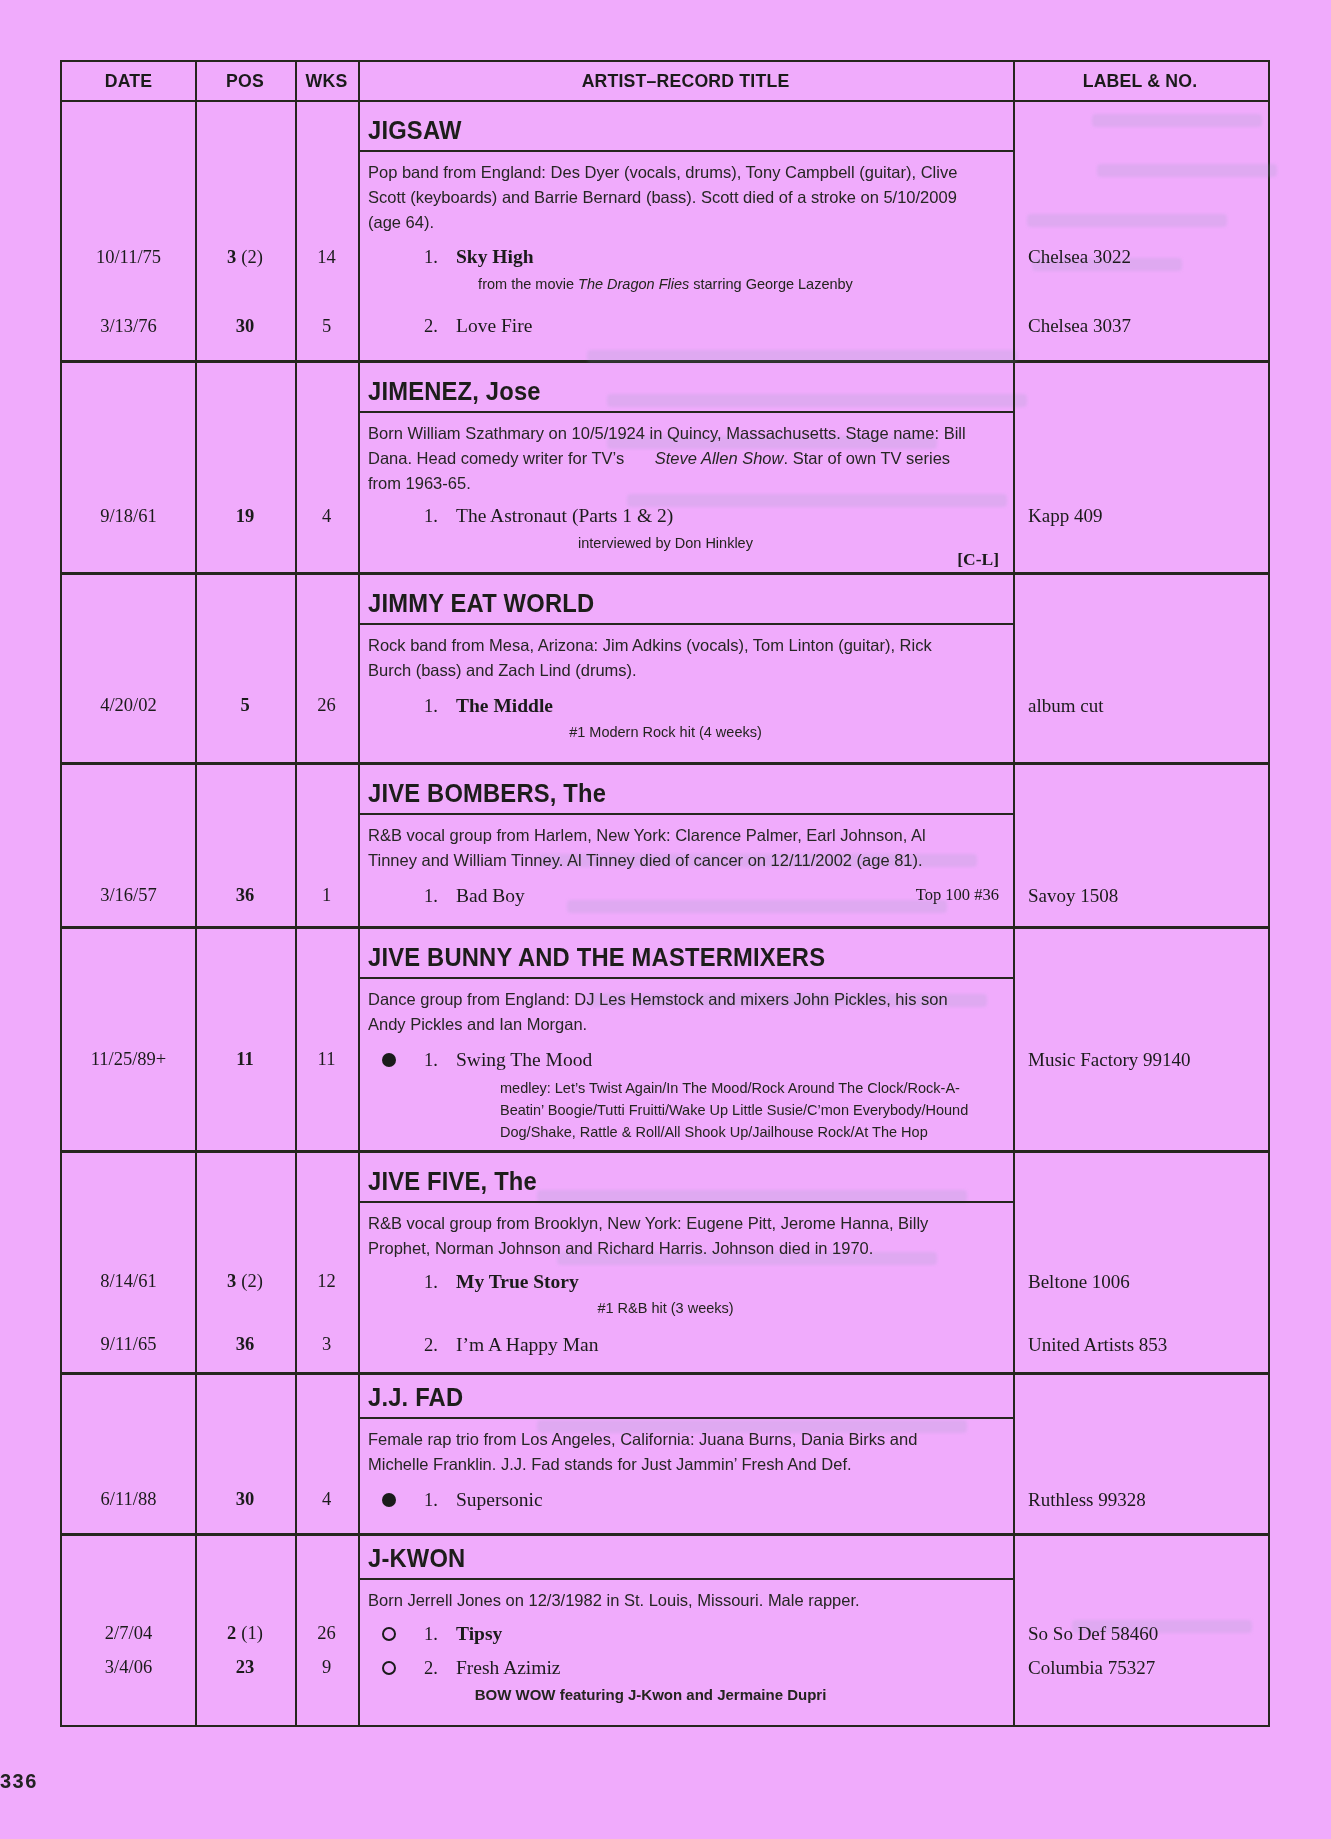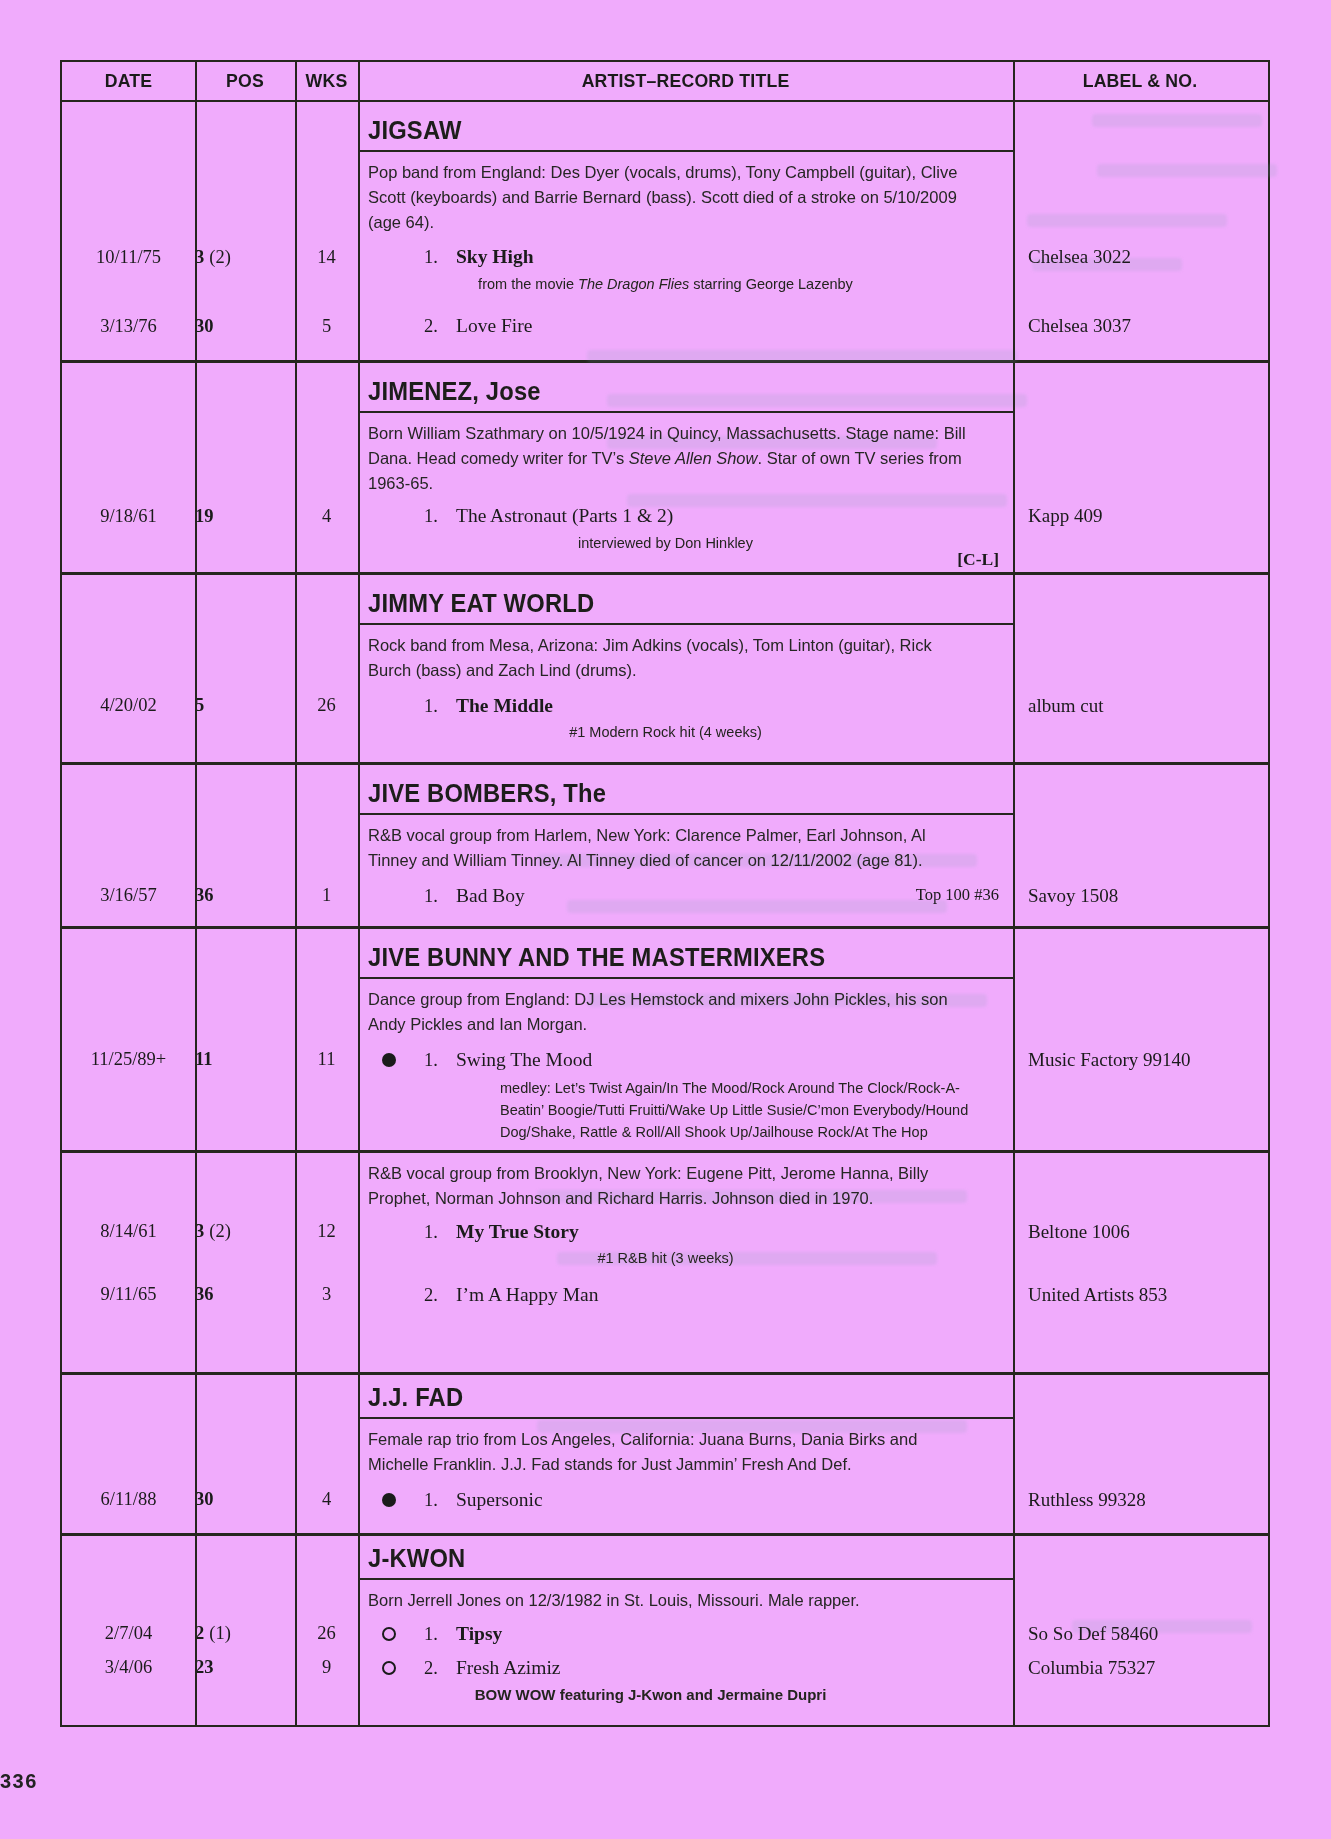--- a/index.html
+++ b/index.html
@@ -42,25 +42,25 @@
   .bannercell.short { height: 44px; }
   .artist {
     font-family: "Liberation Sans", sans-serif; font-weight: bold;
     font-size: 25px; color: #1d1d1b; letter-spacing: .2px;
     transform: scaleX(.95); transform-origin: left bottom; white-space: nowrap;
   }
   .bio {
     font-family: "Liberation Sans", sans-serif; font-size: 16.5px;
     line-height: 1.5; max-width: 614px; padding: 8px 0 0 10px; color: #262624;
   }
-  .bio i { font-style: italic; }
+  .bio i { font-style: italic; margin-left: 26px; }
 
   .entry { height: 30px; }
   .date, .wks { text-align: center; font-size: 18.5px; }
-  .posc { font-size: 18.5px; }
+  .posc { text-align: center; font-size: 18.5px; }
   .posc b { font-weight: bold; }
   .posc .paren { margin-left: 5px; }
   .songline { position: relative; padding-left: 66px; font-size: 18.5px; white-space: nowrap; }
   .songnum { display: inline-block; min-width: 32px; }
   .songtitle { font-size: 19.5px; }
   .songtitle.top10 { font-weight: bold; }
   .cert { position: absolute; left: 24px; top: 50%; transform: translateY(-50%);
           width: 14px; height: 14px; border-radius: 50%; }
   .cert.gold { background: #1b1b1b; }
   .cert.platinum { border: 2.2px solid #1b1b1b; background: transparent; }
@@ -340,20 +340,29 @@
 
     <div class="sec" style="height:222px">
       <i class="vl vl1"></i>
         <i class="vl vl2"></i>
         <i class="vl vl3"></i>
         <i class="vl vl4"></i>
       <div class="row">
           <div></div>
           <div></div>
           <div></div>
+        <div class="bannercell">
+            <span class="artist">JIVE FIVE, The</span>
+          </div>
+          <div></div>
+      </div>
+      <div class="row">
+          <div></div>
+          <div></div>
+          <div></div>
         <div>
             <div class="bio">R&amp;B vocal group from Brooklyn, New York: Eugene Pitt, Jerome Hanna, Billy Prophet, Norman Johnson and Richard Harris. Johnson died in 1970.</div>
           </div>
           <div></div>
       </div>
       <div class="row entry mt6">
         <div class="date">8/14/61</div>
         <div class="posc"><b>3</b><span class="paren">(2)</span></div>
         <div class="wks">12</div>
         <div>

